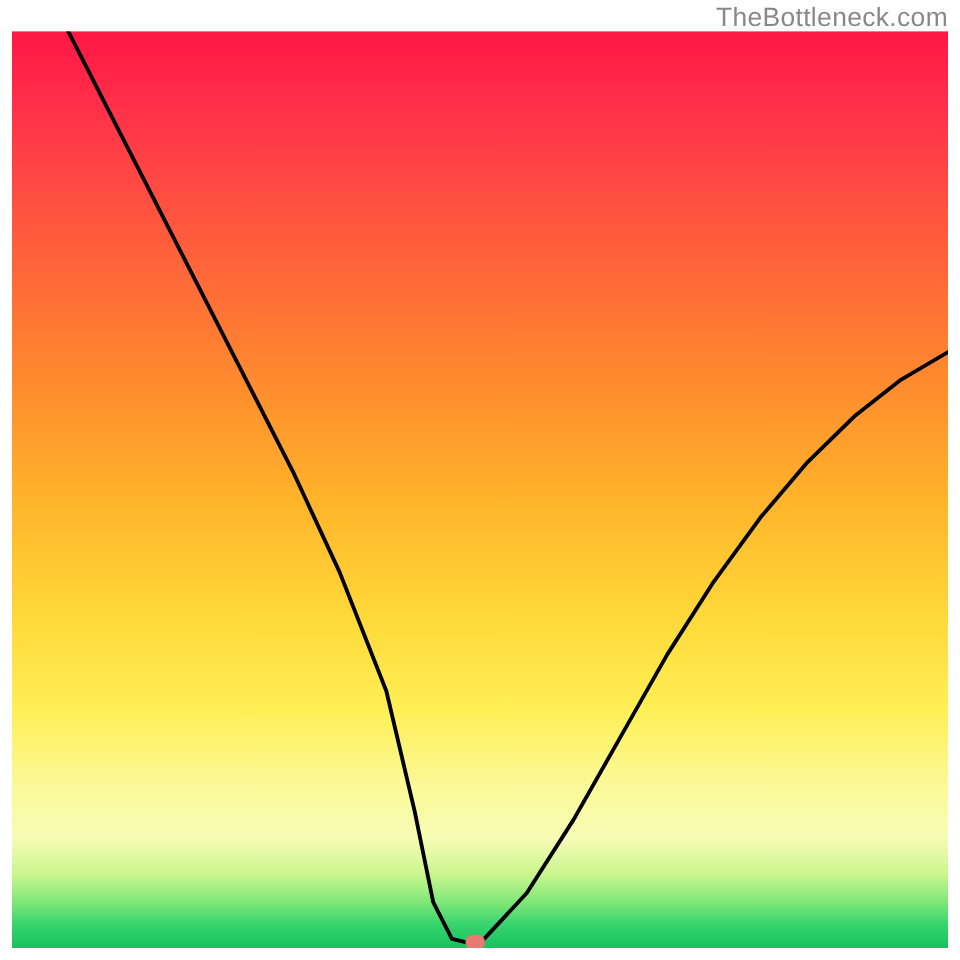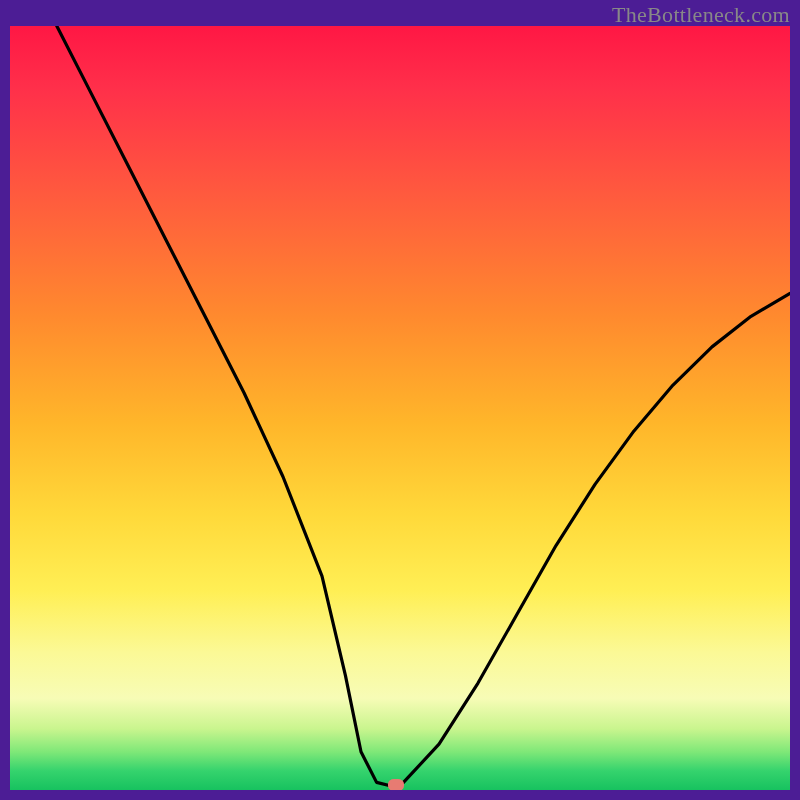--- a/index.html
+++ b/index.html
@@ -8,22 +8,21 @@
     width: 800px;
     height: 800px;
     background: #000;
     overflow: hidden;
     font-family: Arial, Helvetica, sans-serif;
   }
   .outer {
     position: relative;
     width: 800px;
     height: 800px;
-    background: #4c1d95;
-    font-family: Liberation Serif, serif;
+    background: #ffffff;
   }
   .watermark {
     position: absolute;
     top: 2px;
     right: 10px;
     color: #888;
     font-size: 22px;
     font-weight: 500;
     letter-spacing: 0.3px;
     z-index: 20;

